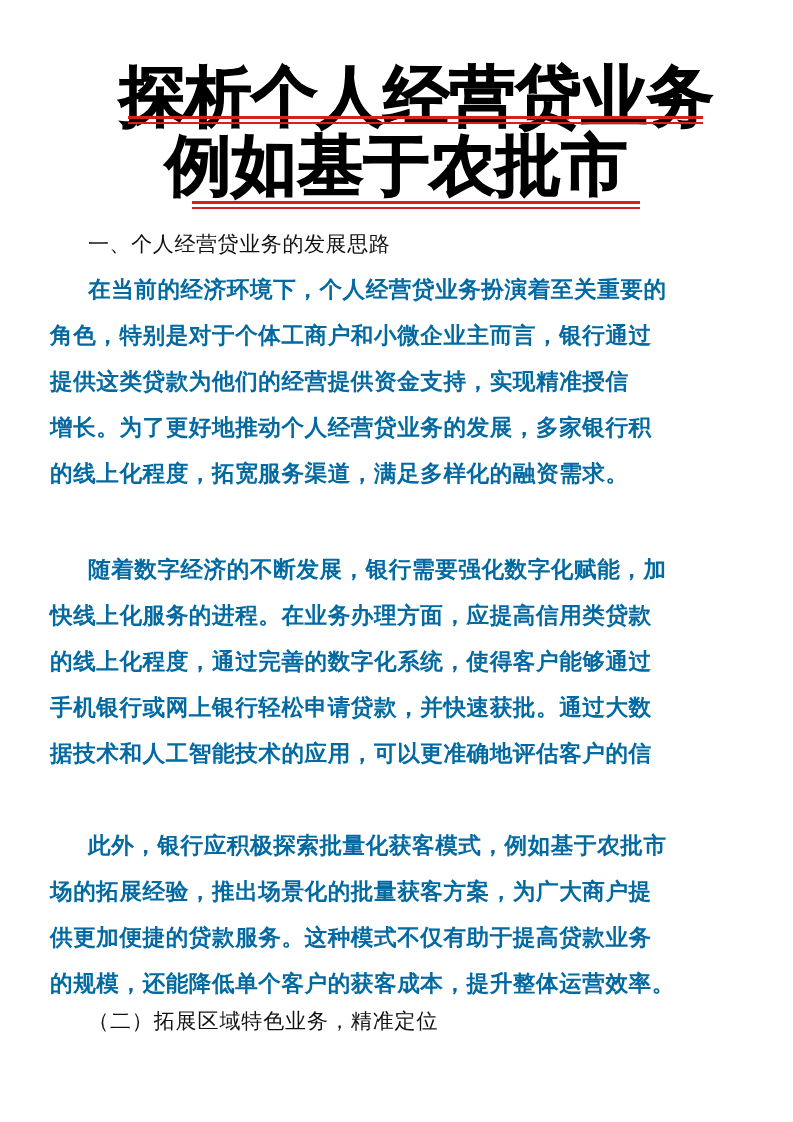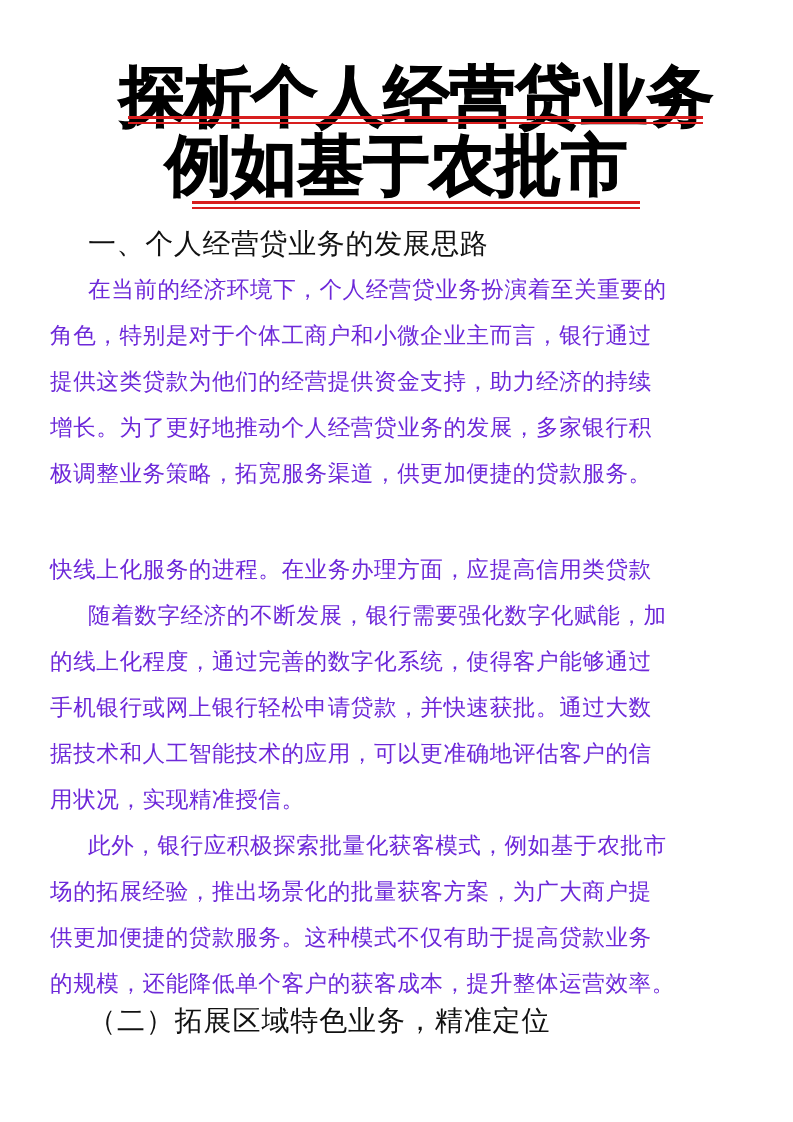--- a/index.html
+++ b/index.html
@@ -53,38 +53,39 @@
       top: 6px;
       height: 2px;
       background: #d81e1e;
     }
     .underline.u1 { left: 128px; width: 575px; top: 116px; }
     .underline.u2 { left: 192px; width: 448px; top: 201px; }
 
     .heading {
       position: absolute;
       font-family: "DejaVu Sans", "Liberation Sans", sans-serif;
-      font-size: 28px;
+      font-size: 21px;
       line-height: 30px;
       color: #111;
       white-space: nowrap;
     }
     .h1 { left: 88px; top: 229px; letter-spacing: 0.6px; }
     .h2a { left: 88px; top: 509px; letter-spacing: 0.9px; }
     .h2b { left: 88px; top: 1006px; letter-spacing: 0.9px; }
 
     .para {
       position: absolute;
       left: 50px;
       width: 700px;
       font-family: "DejaVu Serif", "Liberation Serif", serif;
       font-size: 22.6px;
       line-height: 46px;
       letter-spacing: 0.55px;
-      color: #6d28d9;
+      color: #0369a1;
+      font-weight: bold;
     }
     .para .ln {
       display: block;
       height: 46px;
       white-space: nowrap;
     }
     .para .ln.indent { padding-left: 38px; }
     .p1 { top: 266px; }
     .p2 { top: 546px; }
     .p3 { top: 822px; }
@@ -104,33 +105,32 @@
   <div class="underline u2">
     <div class="thick"></div>
     <div class="thin"></div>
   </div>
 
   <div class="heading h1">一、个人经营贷业务的发展思路</div>
 
   <div class="para p1">
     <span class="ln indent">在当前的经济环境下，个人经营贷业务扮演着至关重要的</span>
     <span class="ln">角色，特别是对于个体工商户和小微企业主而言，银行通过</span>
-    <span class="ln">提供这类贷款为他们的经营提供资金支持，助力经济的持续</span>
+    <span class="ln">提供这类贷款为他们的经营提供资金支持，实现精准授信</span>
     <span class="ln">增长。为了更好地推动个人经营贷业务的发展，多家银行积</span>
-    <span class="ln">极调整业务策略，拓宽服务渠道，供更加便捷的贷款服务。</span>
+    <span class="ln">的线上化程度，拓宽服务渠道，满足多样化的融资需求。</span>
   </div>
 
 
   <div class="para p2">
+    <span class="ln indent">随着数字经济的不断发展，银行需要强化数字化赋能，加</span>
     <span class="ln">快线上化服务的进程。在业务办理方面，应提高信用类贷款</span>
-    <span class="ln indent">随着数字经济的不断发展，银行需要强化数字化赋能，加</span>
     <span class="ln">的线上化程度，通过完善的数字化系统，使得客户能够通过</span>
     <span class="ln">手机银行或网上银行轻松申请贷款，并快速获批。通过大数</span>
     <span class="ln">据技术和人工智能技术的应用，可以更准确地评估客户的信</span>
-    <span class="ln">用状况，实现精准授信。</span>
   </div>
 
   <div class="para p3">
     <span class="ln indent">此外，银行应积极探索批量化获客模式，例如基于农批市</span>
     <span class="ln">场的拓展经验，推出场景化的批量获客方案，为广大商户提</span>
     <span class="ln">供更加便捷的贷款服务。这种模式不仅有助于提高贷款业务</span>
     <span class="ln">的规模，还能降低单个客户的获客成本，提升整体运营效率。</span>
   </div>
 
   <div class="heading h2b">（二）拓展区域特色业务，精准定位</div>

